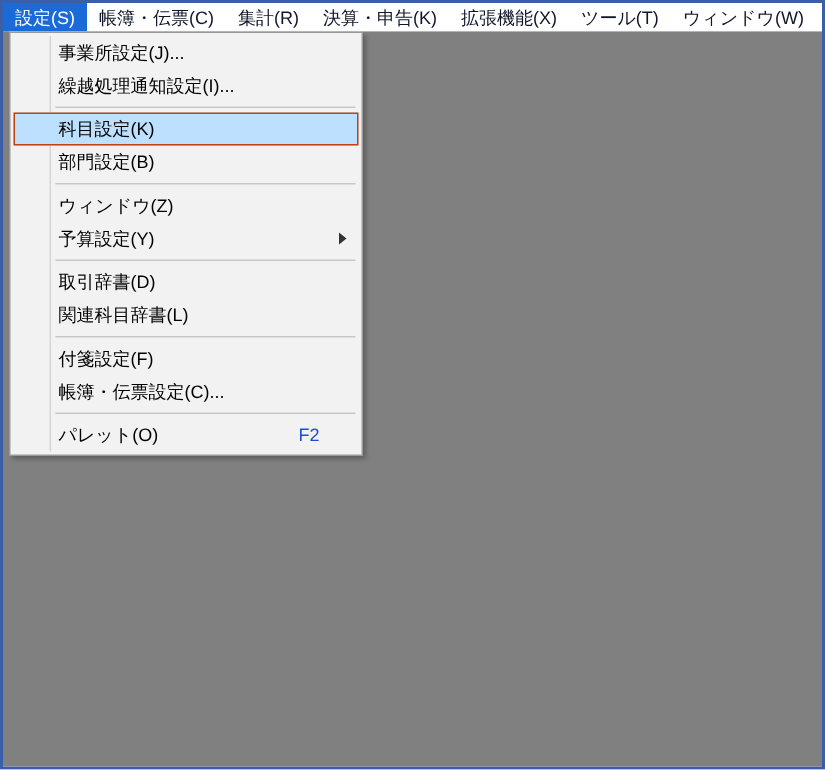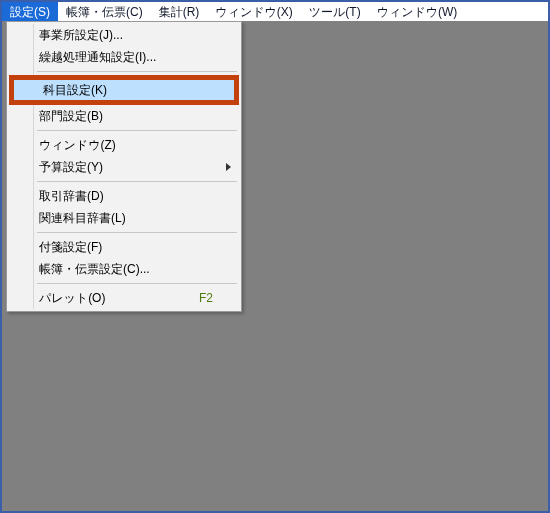--- a/index.html
+++ b/index.html
@@ -62,29 +62,29 @@
     display: flex;
     align-items: center;
     height: 22px;
     padding-left: 30px;
     padding-right: 22px;
     color: #000;
     cursor: default;
   }
   .dropdown .dd-item.highlight {
     background: #bde0ff;
-    border: 5px solid #c2410c;
+    border: 1px solid #c2410c;
     padding-left: 29px;
     padding-right: 21px;
     height: 20px;
   }
   .dropdown .dd-item .shortcut {
     position: absolute;
     right: 26px;
-    color: #4d7c0f;
+    color: #1d4ed8;
   }
   .dropdown .dd-item .arrow {
     position: absolute;
     right: 8px;
     top: 50%;
     transform: translateY(-50%);
     width: 0; height: 0;
     border-top: 4px solid transparent;
     border-bottom: 4px solid transparent;
     border-left: 5px solid #333;
@@ -105,21 +105,22 @@
 </style>
 </head>
 <body>
 
 <div class="frame">
 
   <div class="menubar">
     <div class="menu-item selected">設定(S)</div>
     <div class="menu-item">帳簿・伝票(C)</div>
     <div class="menu-item">集計(R)</div>
-    <div class="menu-item">ウィンドウ(X)</div>
+    <div class="menu-item">決算・申告(K)</div>
+    <div class="menu-item">拡張機能(X)</div>
     <div class="menu-item">ツール(T)</div>
     <div class="menu-item">ウィンドウ(W)</div>
   </div>
 
   <div class="workarea"></div>
 
   <div class="dropdown">
     <div class="gutter"></div>
 
     <div class="dd-item">

